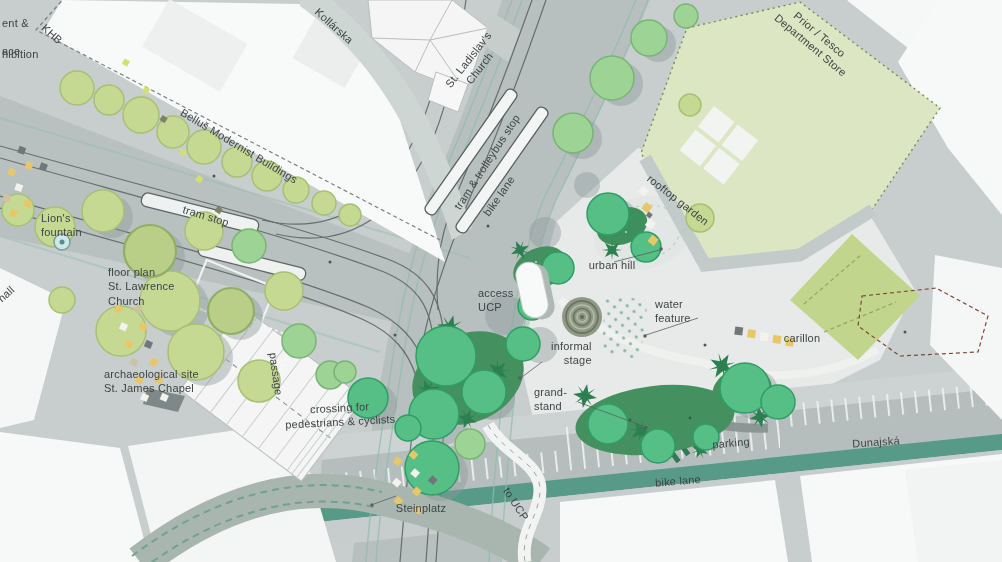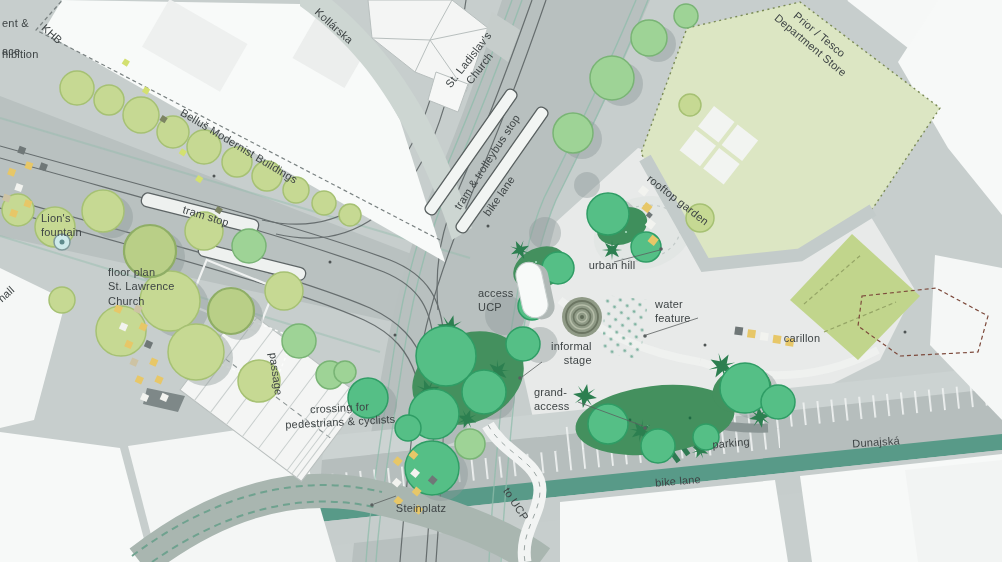--- a/index.html
+++ b/index.html
@@ -403,32 +403,34 @@
   <div class="lbl" style="left:474px;top:64px;--r:-52deg;">St. Ladislav's
 Church</div>
   <div class="lbl" style="left:487px;top:162px;--r:-57deg;">tram &amp; trolleybus stop</div>
   <div class="lbl" style="left:499px;top:196px;--r:-55deg;">bike lane</div>
   <div class="lbl" style="left:206px;top:216px;--r:17deg;">tram stop</div>
   <div class="lbl fr" style="left:41px;top:211px;">Lion's
 fountain</div>
   <div class="lbl fr" style="left:108px;top:265px;">floor plan
 St. Lawrence
 Church</div>
+  <div class="lbl fr" style="left:104px;top:367px;">archaeological site
+St. James Chapel</div>
   <div class="lbl" style="left:276px;top:374px;--r:82deg;">passage</div>
   <div class="lbl" style="left:340px;top:415px;--r:-3deg;">crossing for
 pedestrians &amp; cyclists</div>
   <div class="lbl fr" style="left:478px;top:286px;">access
 UCP</div>
   <div class="lbl" style="left:604px;top:265px;margin-left:8px;">urban hill</div>
   <div class="lbl fr" style="left:655px;top:297px;">water
 feature</div>
   <div class="lbl fr" style="left:551px;top:339px;text-align:right;">informal
 stage</div>
   <div class="lbl fr" style="left:534px;top:385px;">grand-
-access</div>
+stand</div>
   <div class="lbl" style="left:405px;top:508px;margin-left:16px;">Steinplatz</div>
   <div class="lbl" style="left:516px;top:504px;--r:57deg;">to UCP</div>
   <div class="lbl" style="left:731px;top:443px;--r:-5deg;">parking</div>
   <div class="lbl" style="left:876px;top:442px;--r:-4deg;">Dunajská</div>
   <div class="lbl" style="left:678px;top:481px;--r:-5deg;">bike lane</div>
   <div class="lbl" style="left:802px;top:338px;">carillon</div>
   <div class="lbl" style="left:678px;top:200px;--r:38deg;">rooftop garden</div>
   <div class="lbl" style="left:815px;top:40px;--r:40deg;">Prior / Tesco
 Department Store</div>
 </div>

